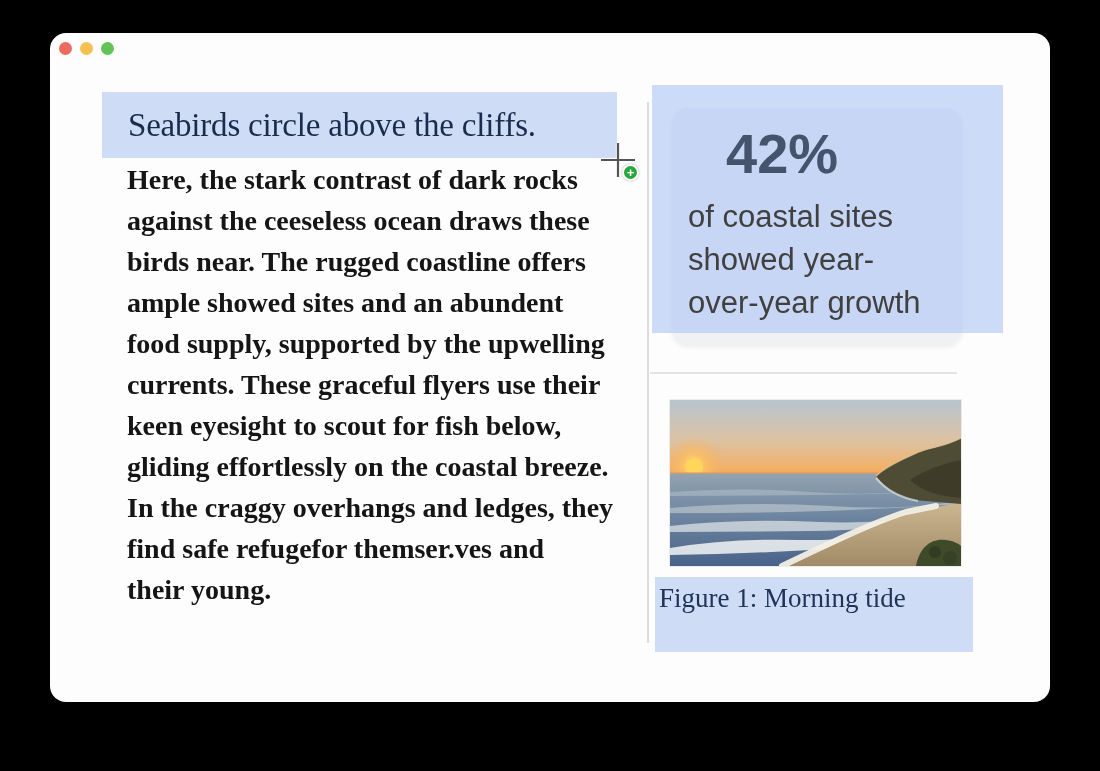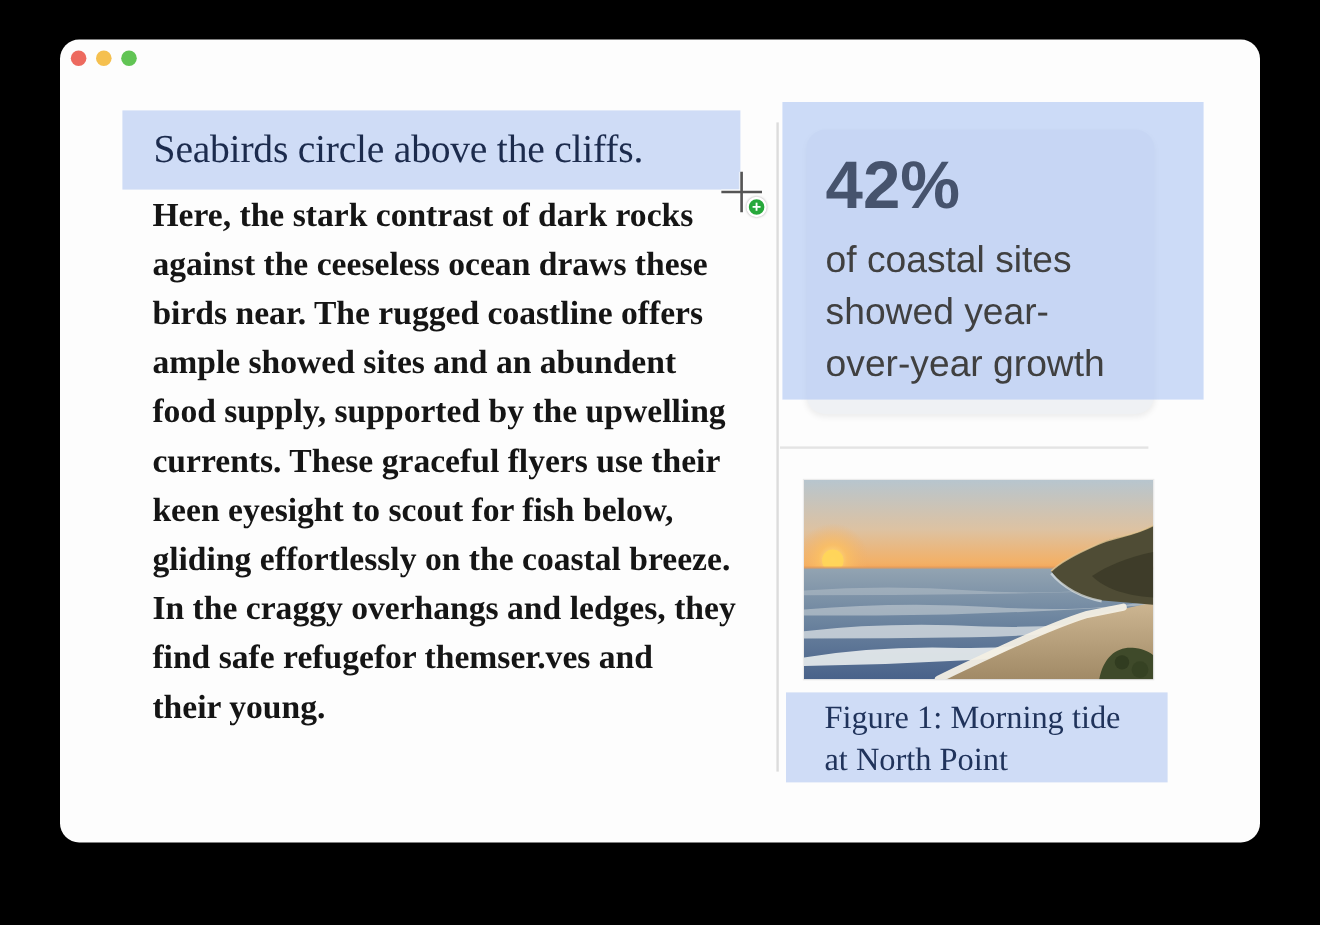--- a/index.html
+++ b/index.html
@@ -39,36 +39,36 @@
     background:#eff1f4;border-radius:16px;box-shadow:0 2px 5px rgba(0,0,0,.07);
   }
   .stat-overlay{
     position:absolute;left:602px;top:52px;width:351px;height:248px;
     background:rgba(172,197,243,.6);
   }
   .stat-content{
     position:absolute;left:638px;top:88px;
     font-family:"Liberation Sans",sans-serif;
   }
-  .stat-number{font-size:56px;font-weight:600;line-height:66px;color:#46536d;}
+  .stat-number{font-size:56px;font-weight:600;line-height:66px;color:#46536d;margin-left:38px;}
   .stat-desc{margin-top:8px;}
   .stat-desc div{font-size:31px;line-height:43px;color:#404040;white-space:nowrap;}
 
   .photo{
     position:absolute;left:620px;top:367px;width:291px;height:166px;
     box-shadow:0 0 0 1px rgba(0,0,0,.07);
   }
   .photo svg{display:block;width:100%;height:100%;}
 
   .caption-block{
     position:absolute;left:605px;top:544px;width:318px;height:75px;
     padding:0;
   }
   .caption-line{
-    margin-left:32px;font-size:27px;line-height:35px;color:#20335b;white-space:nowrap;
+    margin-left:4px;font-size:27px;line-height:35px;color:#20335b;white-space:nowrap;
   }
   .caption-block .caption-line:first-child{padding-top:4px;}
 
   .crosshair{position:absolute;left:551px;top:110px;width:34px;height:34px;}
   .add-badge{
     position:absolute;left:572px;top:131px;width:17px;height:17px;border-radius:50%;
     background:#27a83b;border:2px solid #fff;box-sizing:border-box;
     display:flex;align-items:center;justify-content:center;
     box-shadow:0 0 2px rgba(0,0,0,.35);
   }
@@ -160,21 +160,20 @@
         <path d="M206,76 C214,68 228,61 244,54 C258,47 272,48 291,38" stroke="#e3c793" stroke-width="1.4" fill="none" opacity="0.8"></path>
         <path d="M206,78 C216,90 232,98 248,101" stroke="#dfe5e7" stroke-width="2" opacity="0.7" fill="none"></path>
         <path d="M246,166 C250,146 262,138 276,140 C284,141 289,144 291,146 L291,166 Z" fill="#3f4a2a"></path>
         <circle cx="265" cy="152" r="6" fill="#2e381e" opacity="0.8"></circle>
         <circle cx="280" cy="158" r="7" fill="#344022" opacity="0.8"></circle>
       </svg>
     </div>
 
     <div class="caption-block hl">
       <div class="caption-line">Figure 1: Morning tide</div>
-      <div class="caption-line">at North Point</div>
     </div>
 
     <svg class="crosshair" viewBox="0 0 34 34">
       <line x1="0" y1="17" x2="34" y2="17" stroke="#ffffff" stroke-width="4.5" opacity="0.6"></line>
       <line x1="17" y1="0" x2="17" y2="34" stroke="#ffffff" stroke-width="4.5" opacity="0.6"></line>
       <line x1="0" y1="17" x2="34" y2="17" stroke="#555555" stroke-width="2.2"></line>
       <line x1="17" y1="0" x2="17" y2="34" stroke="#555555" stroke-width="2.2"></line>
     </svg>
     <div class="add-badge">
       <span>+</span>

